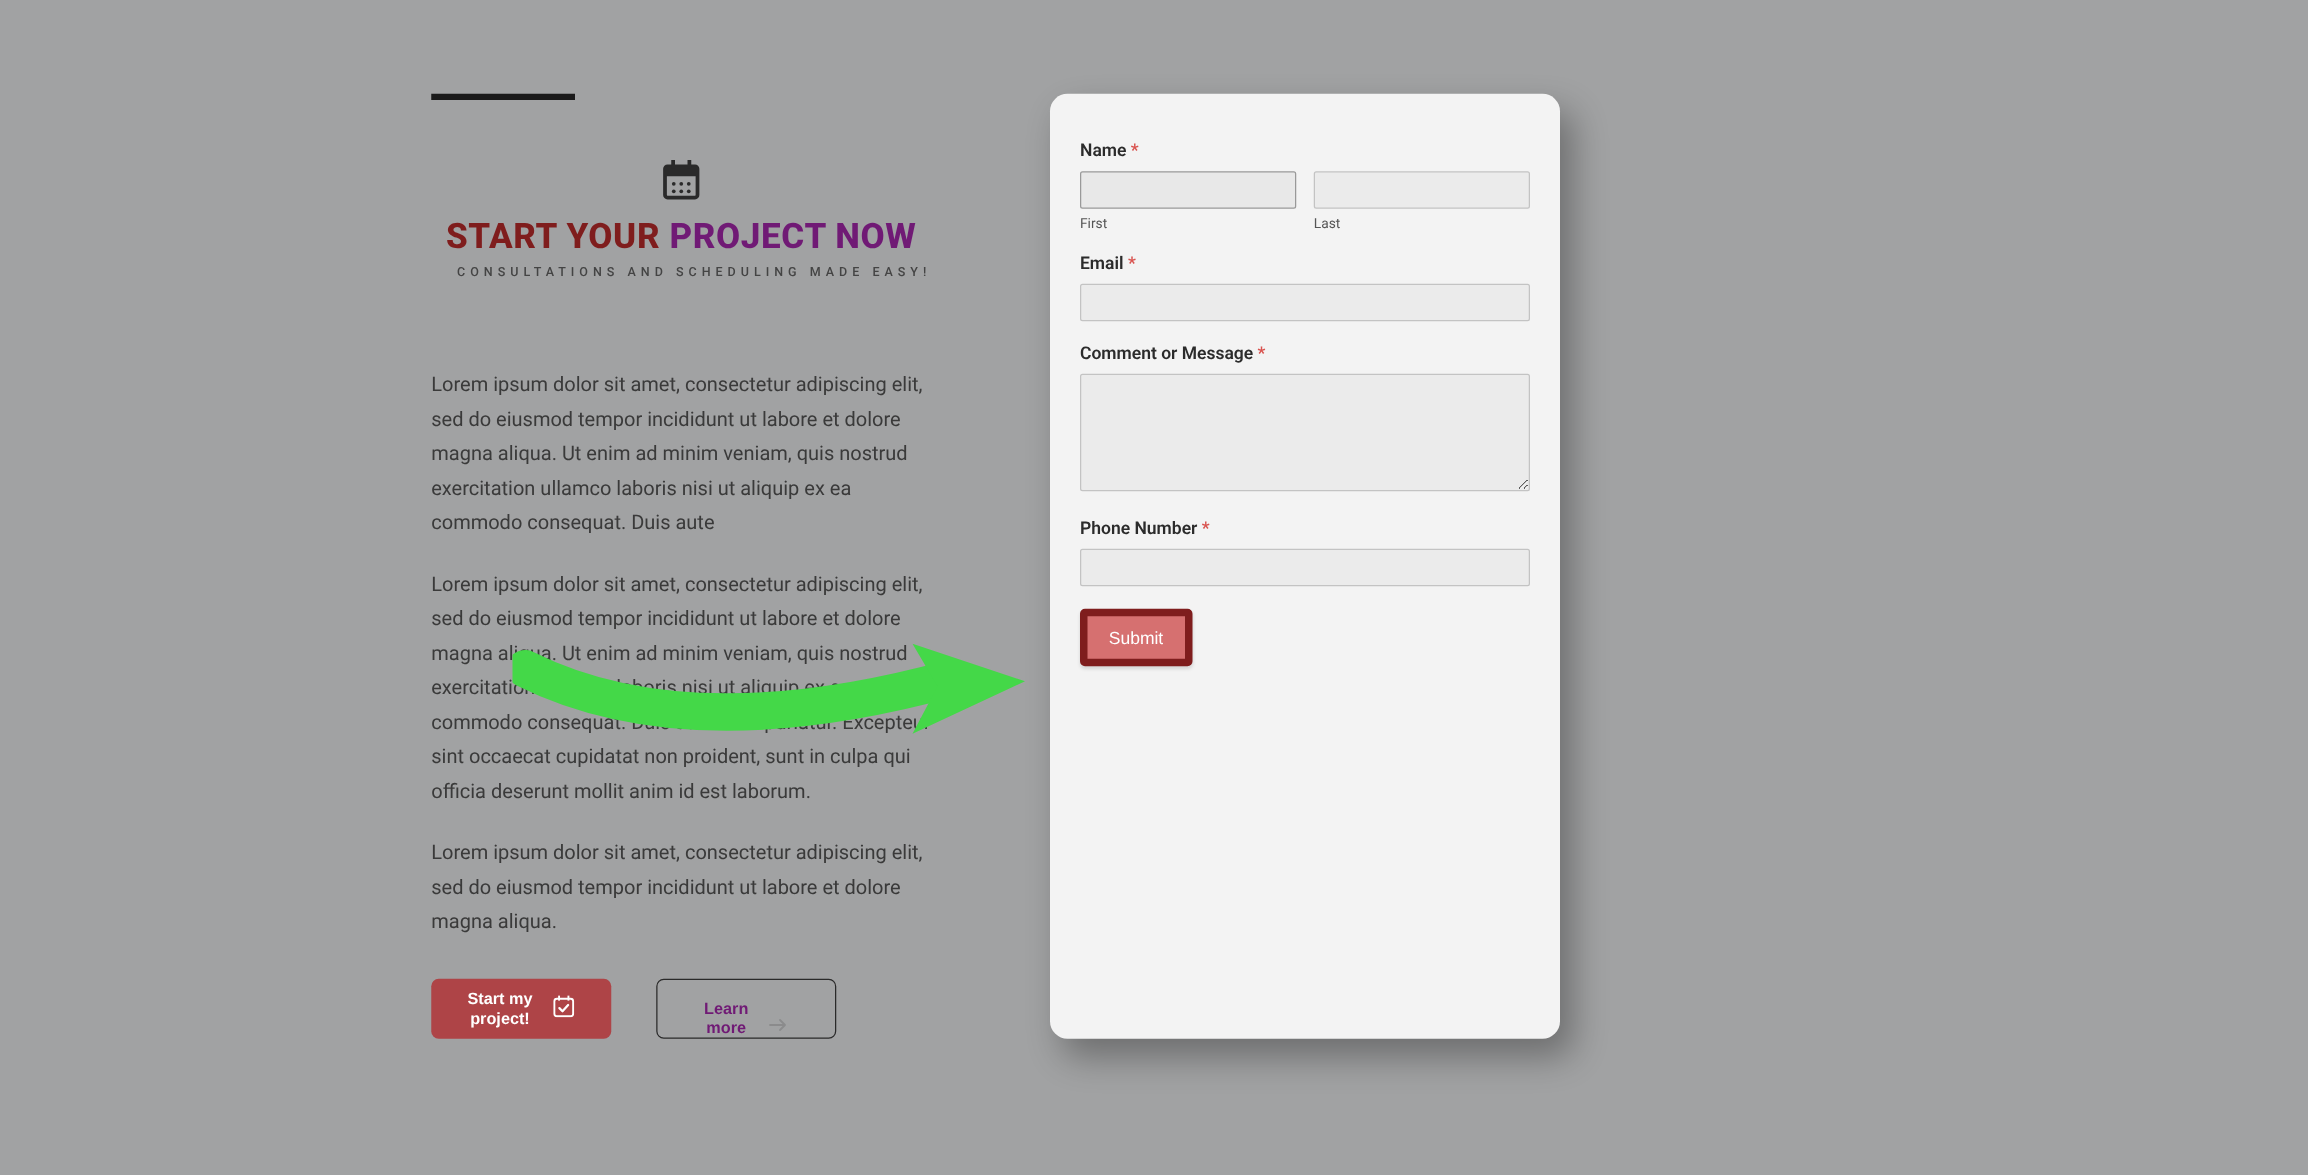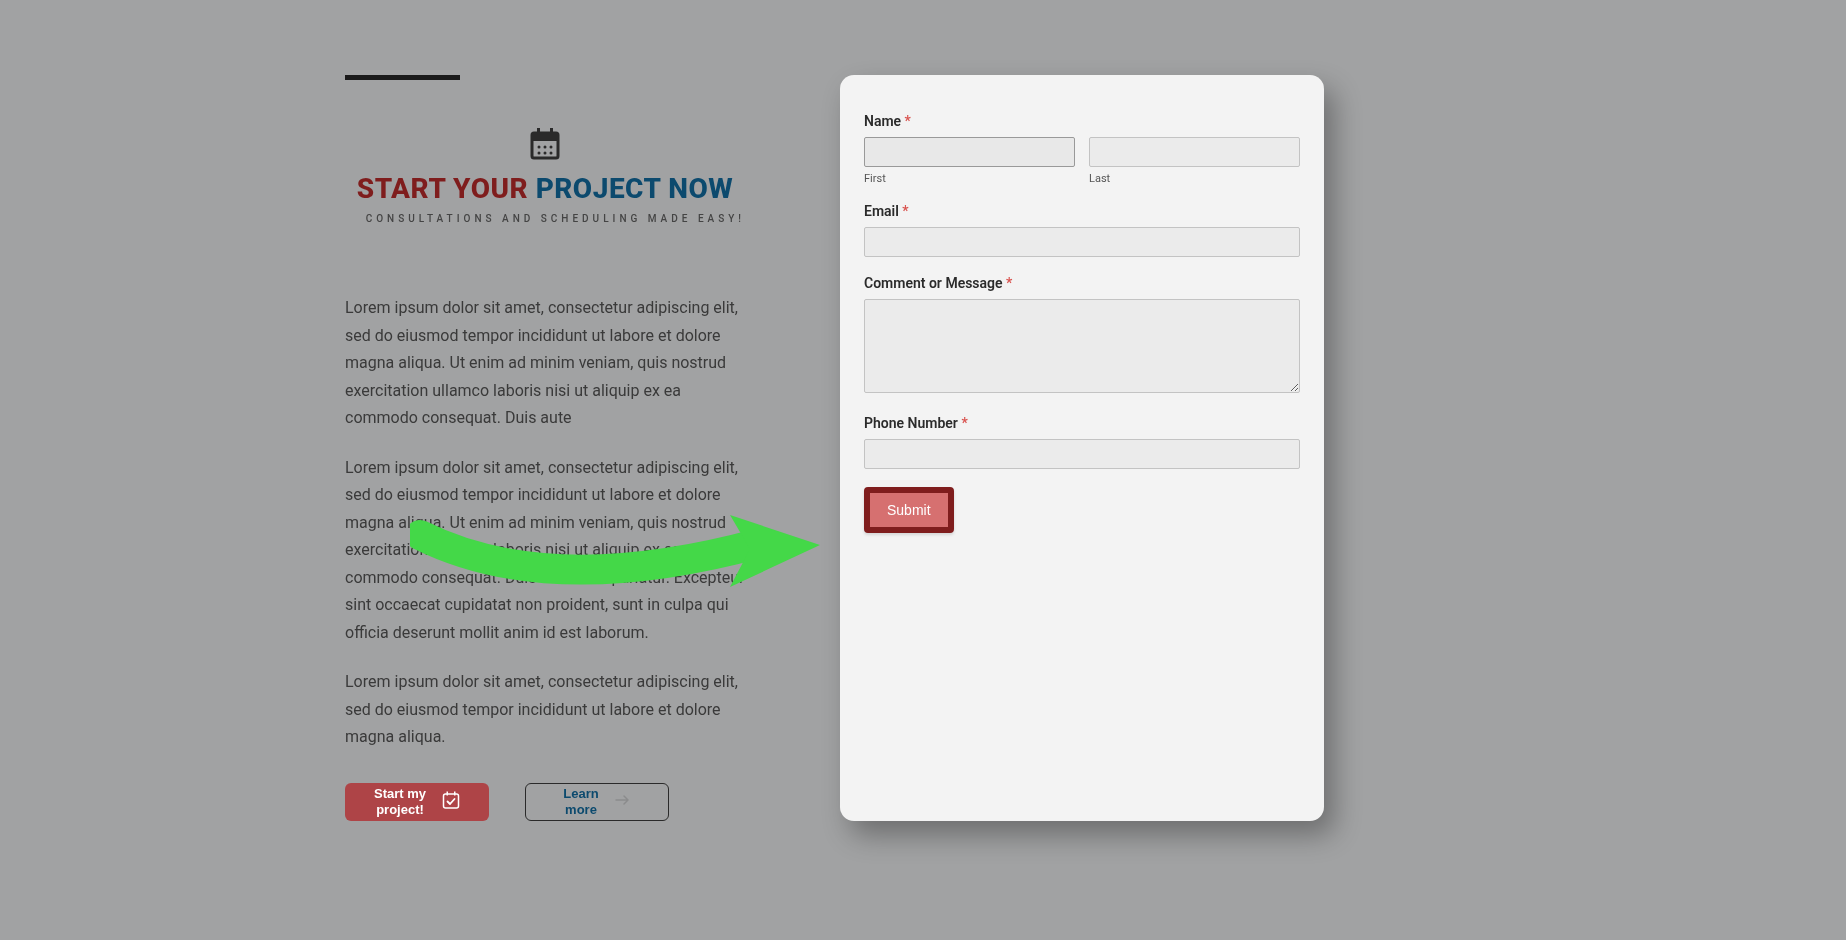--- a/index.html
+++ b/index.html
@@ -39,21 +39,21 @@
       text-align: center;
       font-size: 28px;
       font-weight: 800;
       letter-spacing: 0.5px;
       margin-bottom: 8px;
     }
     .heading-red {
       color: #7f1d1d;
     }
     .heading-dark {
-      color: #0c4a6e;
+      color: #701a75;
     }
     .subheading {
       text-align: right;
       font-size: 10px;
       letter-spacing: 4px;
       color: #444;
       margin-bottom: 70px;
       font-weight: 500;
     }
     .paragraph {
@@ -65,45 +65,46 @@
     .button-row {
       display: flex;
       gap: 36px;
       margin-top: 32px;
     }
     .btn {
       display: flex;
       align-items: center;
       justify-content: center;
       gap: 16px;
-      height: 38px;
+      height: 48px;
       border-radius: 6px;
       font-size: 13px;
       font-weight: 600;
       line-height: 1.2;
       cursor: pointer;
       padding: 0 24px;
       min-width: 144px;
     }
     .btn-primary {
       background: #ae4447;
       color: #fff;
       border: none;
     }
     .btn-secondary {
       background: transparent;
-      color: #0c4a6e;
+      color: #701a75;
       border: 1.5px solid #2a2a2a;
+      align-items: flex-end;
     }
     .btn-text {
       text-align: center;
       white-space: pre-line;
     }
     .form-card {
-      width: 484px;
+      width: 408px;
       background: #f3f3f3;
       border-radius: 14px;
       padding: 38px 24px 28px 24px;
       box-shadow: 10px 14px 28px rgba(0,0,0,0.32);
     }
     .form-group {
       margin-bottom: 18px;
     }
     .form-label {
       display: block;

